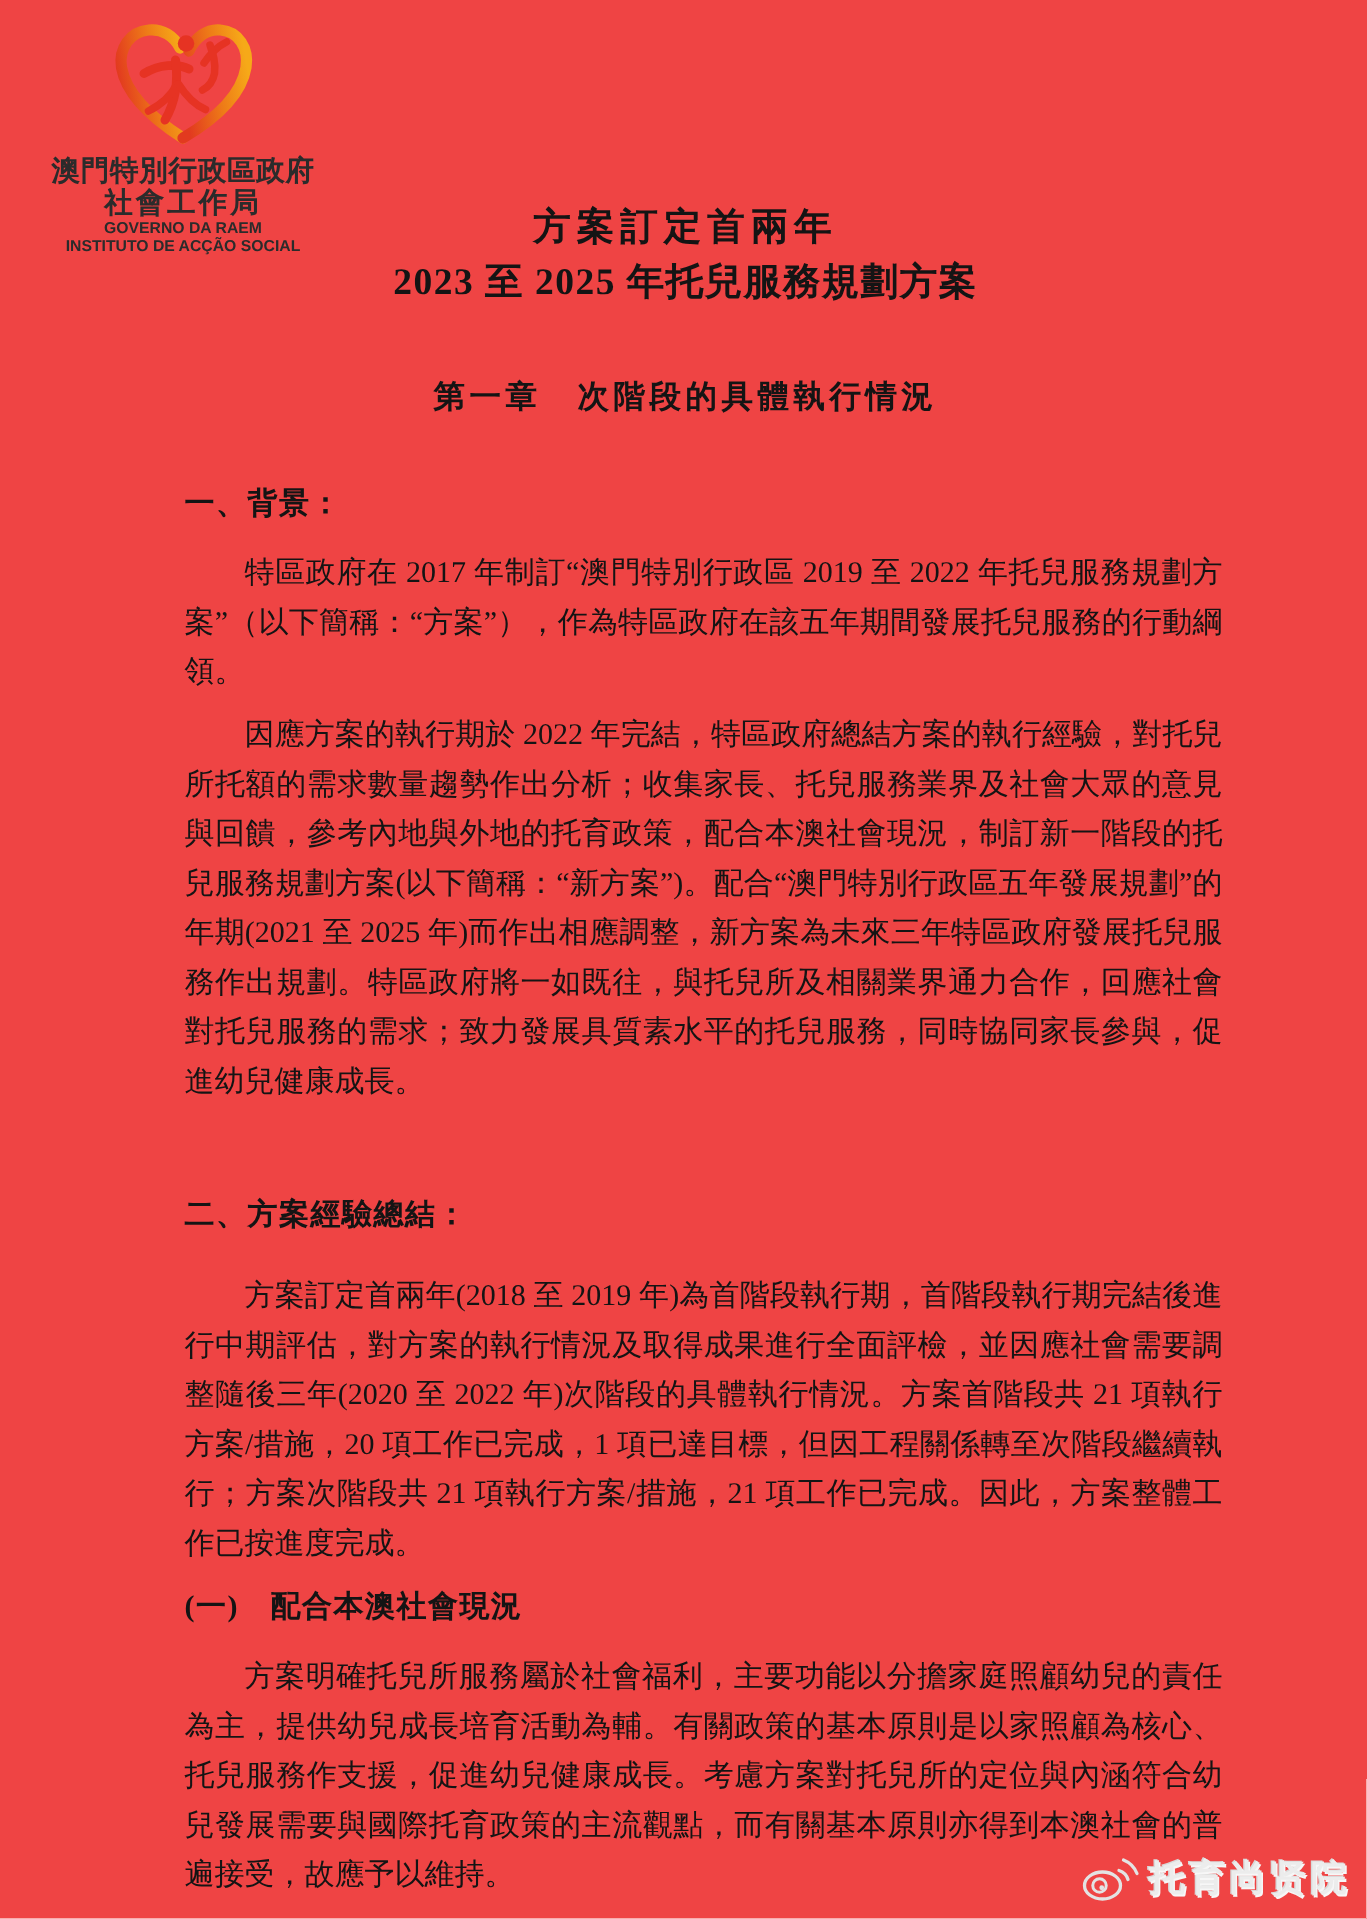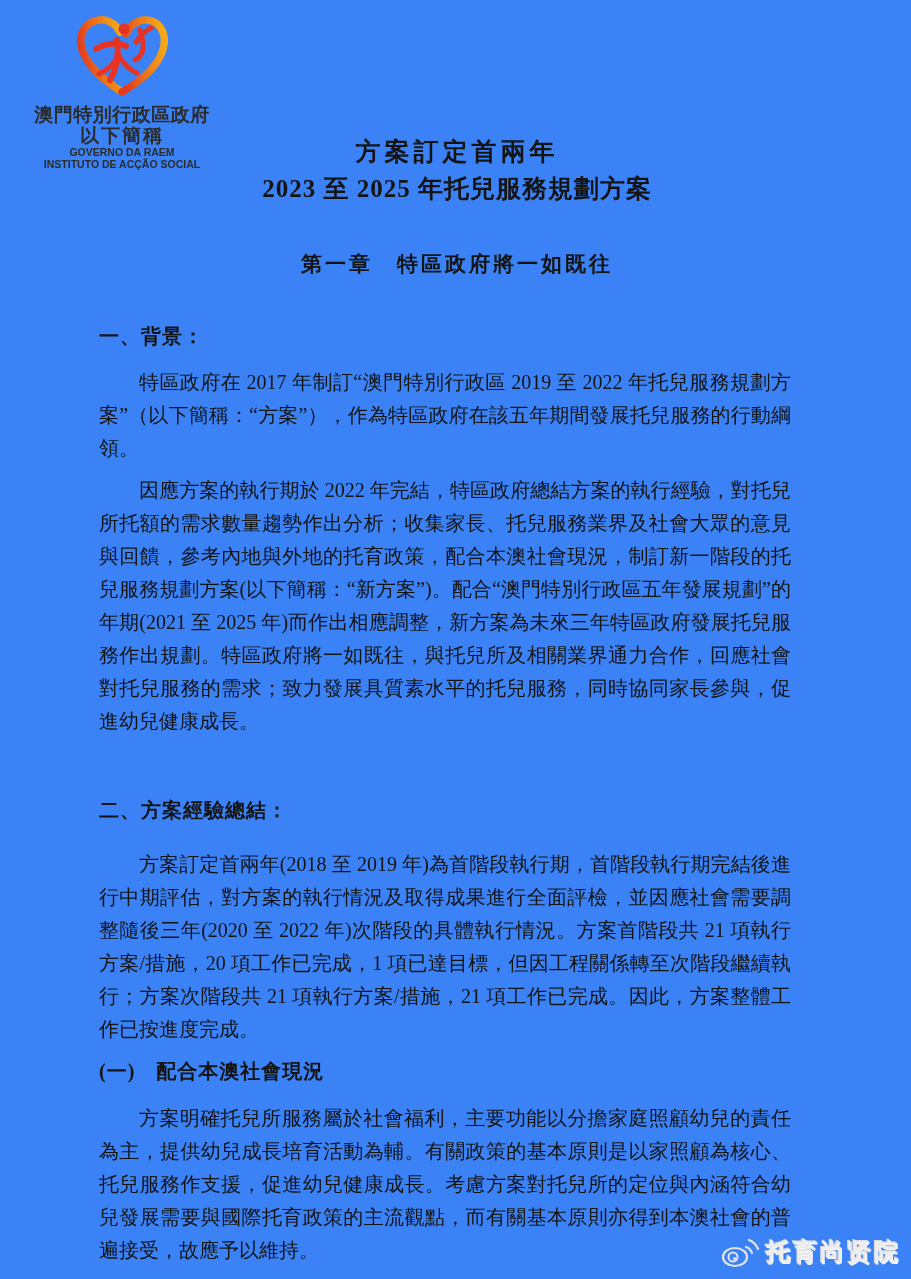--- a/index.html
+++ b/index.html
@@ -1,21 +1,21 @@
 <!DOCTYPE html>
 <html><head>
 <meta charset="utf-8">
 <style>
   * { margin:0; padding:0; box-sizing:border-box; }
   html,body { background:#ffffff; }
   .page {
     position:relative;
     width:911px; height:1279px;
     margin:0 auto;
-    background:#3b82f6;
+    background:#ef4444;
     overflow:hidden;
     font-family:"Liberation Serif","DejaVu Serif",serif;
     color:#141414;
   }
 
   
   .logo-block {
     position:absolute; left:26px; top:12px; width:192px;
     text-align:center;
     font-family:"Liberation Sans","DejaVu Sans",sans-serif;
@@ -33,21 +33,21 @@
   .title-line1 { font-size:25px; font-weight:700; line-height:32px; letter-spacing:4px; }
   .title-line2 { font-size:25px; font-weight:700; line-height:32px; margin-top:5px; letter-spacing:1px; }
   .chapter-heading {
     position:absolute; left:111px; top:250px; width:692px;
     text-align:center;
     font-size:21px; font-weight:700; line-height:28px; letter-spacing:3px;
   }
 
   
   .doc-body {
-    position:absolute; left:99px; top:320px; width:692px;
+    position:absolute; left:123px; top:320px; width:692px;
     font-size:20px; line-height:33px;
   }
   .doc-body h2 { font-size:20px; font-weight:700; line-height:33px; letter-spacing:1px; }
   .doc-body h3 { font-size:20px; font-weight:700; line-height:33px; letter-spacing:1px; }
   .sec-background h2 { margin-bottom:13px; }
   .sec-summary h2 { margin-top:56px; margin-bottom:21px; }
   .doc-body p {
     text-indent:2em;
     text-align:justify;
     margin-bottom:9px;
@@ -84,31 +84,31 @@
       <path d="M52 22 C 56 13, 64 7, 73 8 C 85 9, 92 20, 90 33 C 87 51, 70 67, 48 80" fill="none" stroke="url(#heartGrad)" stroke-width="7.5" stroke-linecap="round"></path>
       <circle cx="50" cy="17" r="5.5" fill="#e63323"></circle>
       <path d="M22 37 C 32 31, 44 30, 52 34" fill="none" stroke="#e63323" stroke-width="6" stroke-linecap="round"></path>
       <path d="M43 28 C 45 42, 43 56, 36 68" fill="none" stroke="#e63323" stroke-width="6" stroke-linecap="round"></path>
       <path d="M44 44 C 40 52, 33 58, 25 62" fill="none" stroke="#e63323" stroke-width="5" stroke-linecap="round"></path>
       <path d="M45 44 C 50 52, 56 58, 63 61" fill="none" stroke="#e63323" stroke-width="5" stroke-linecap="round"></path>
       <path d="M62 30 C 66 24, 71 19, 77 16" fill="none" stroke="#e63323" stroke-width="5" stroke-linecap="round"></path>
       <path d="M66 18 C 68 24, 70 30, 69 37 C 68 42, 65 46, 61 48" fill="none" stroke="#e63323" stroke-width="5" stroke-linecap="round"></path>
     </svg>
     <div class="org-zh1">澳門特別行政區政府</div>
-    <div class="org-zh2">以下簡稱</div>
+    <div class="org-zh2">社會工作局</div>
     <div class="org-pt">GOVERNO DA RAEM</div>
     <div class="org-pt">INSTITUTO DE ACÇÃO SOCIAL</div>
   </div>
 
   <div class="title-block">
     <div class="title-line1">方案訂定首兩年</div>
     <div class="title-line2">2023 至 2025 年托兒服務規劃方案</div>
   </div>
 
-  <div class="chapter-heading">第一章　特區政府將一如既往</div>
+  <div class="chapter-heading">第一章　次階段的具體執行情況</div>
 
   <div class="doc-body">
 
     <section class="sec-background">
       <h2>一、背景：</h2>
       <p>特區政府在 2017 年制訂“澳門特別行政區 2019 至 2022 年托兒服務規劃方案”（以下簡稱：“方案”），作為特區政府在該五年期間發展托兒服務的行動綱領。</p>
       <p>因應方案的執行期於 2022 年完結，特區政府總結方案的執行經驗，對托兒所托額的需求數量趨勢作出分析；收集家長、托兒服務業界及社會大眾的意見與回饋，參考內地與外地的托育政策，配合本澳社會現況，制訂新一階段的托兒服務規劃方案(以下簡稱：“新方案”)。配合“澳門特別行政區五年發展規劃”的年期(2021 至 2025 年)而作出相應調整，新方案為未來三年特區政府發展托兒服務作出規劃。特區政府將一如既往，與托兒所及相關業界通力合作，回應社會對托兒服務的需求；致力發展具質素水平的托兒服務，同時協同家長參與，促進幼兒健康成長。</p>
     </section>
 
     <section class="sec-summary">

